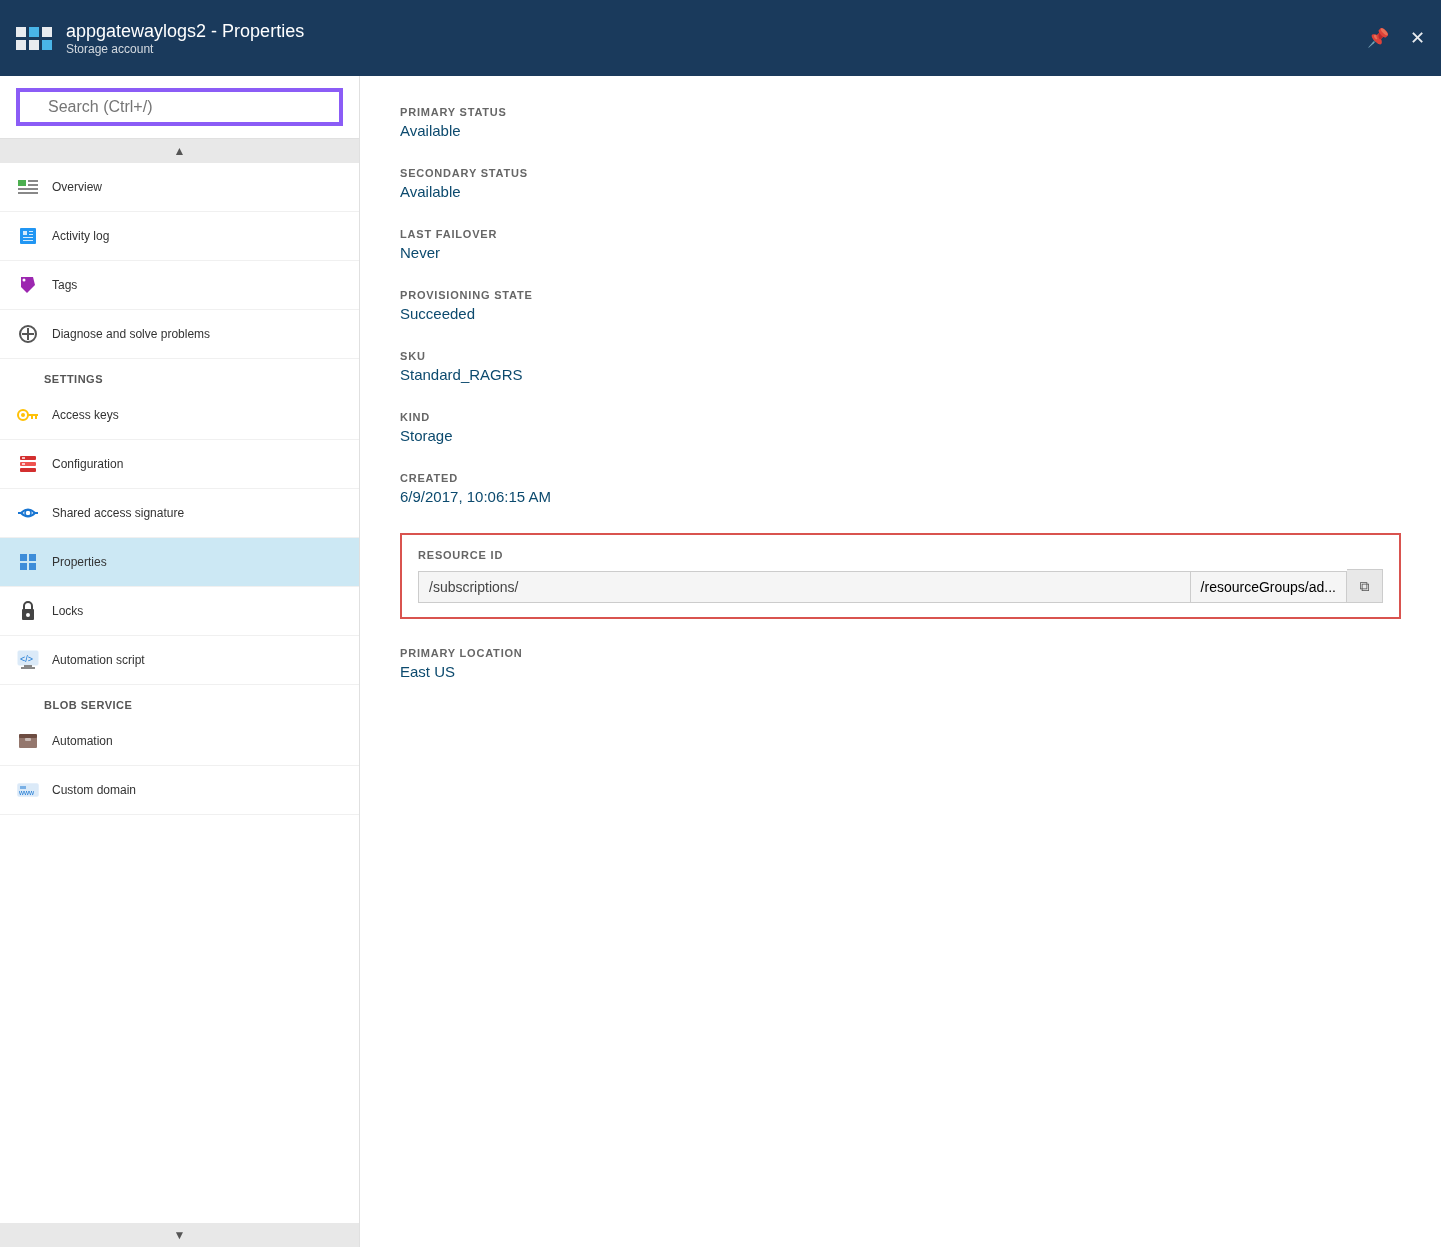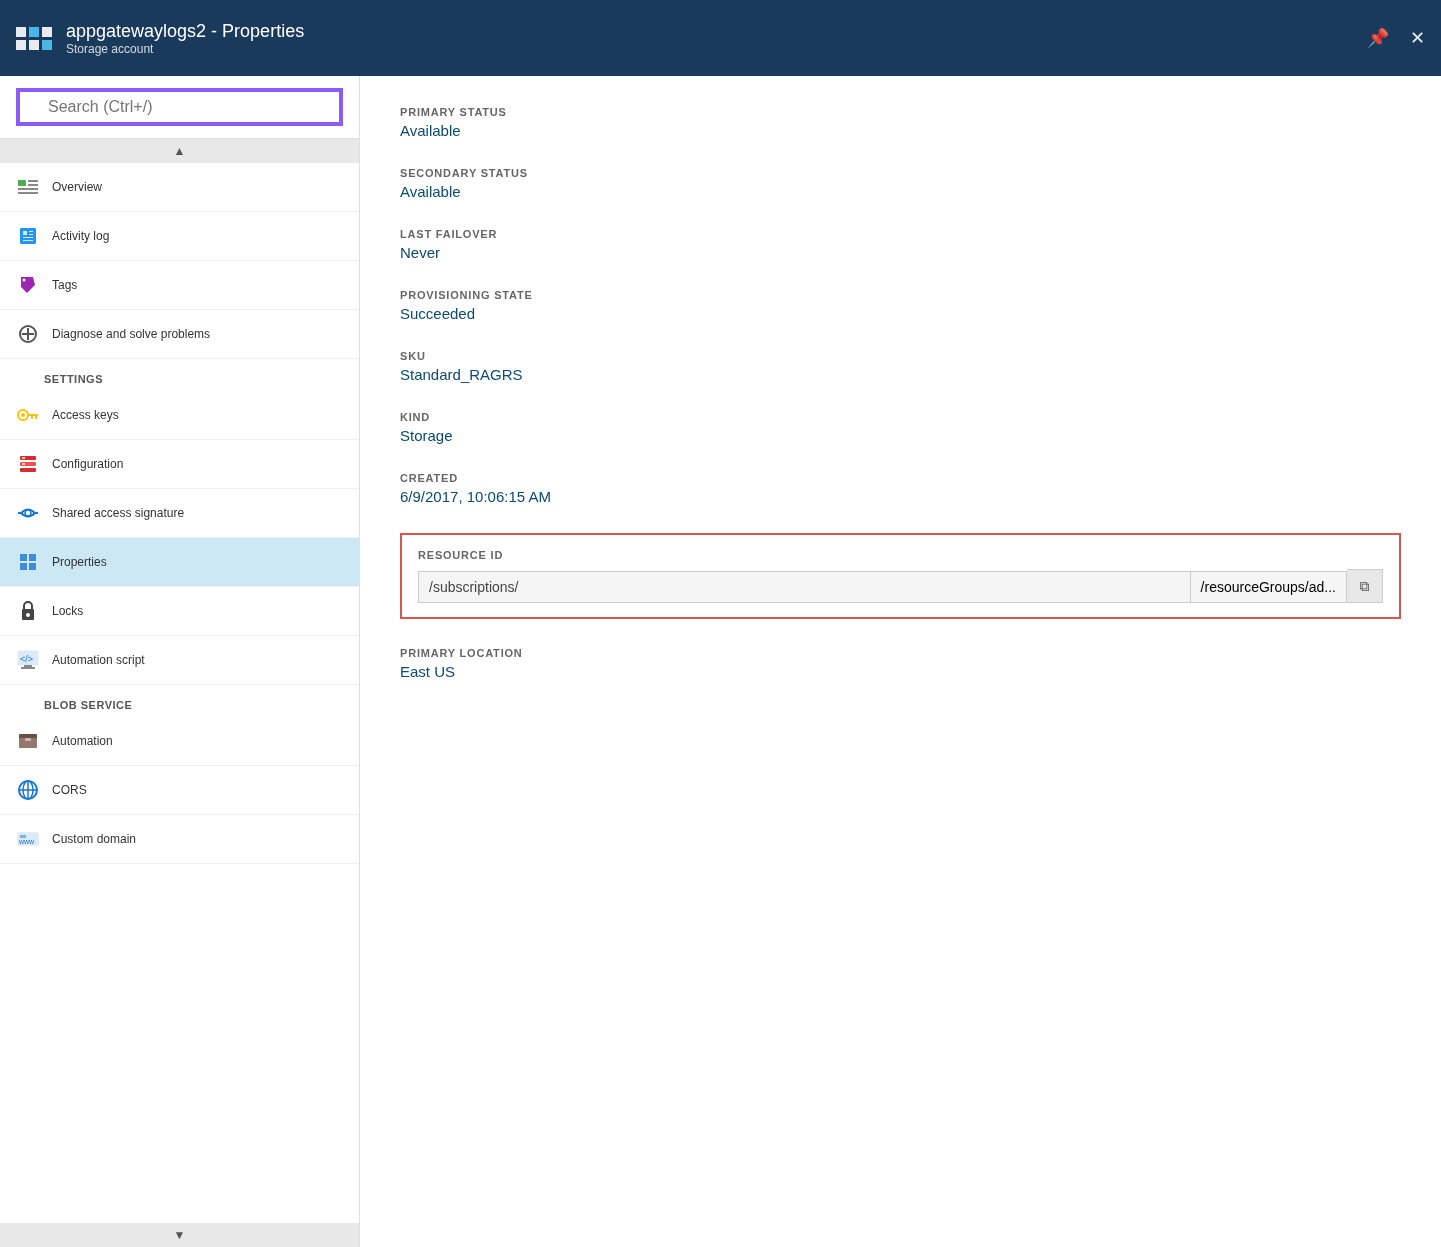--- a/index.html
+++ b/index.html
@@ -362,31 +362,20 @@
         <div class="item-icon">
           <svg width="22" height="18" viewBox="0 0 22 18">
             <rect x="2" y="4" width="18" height="12" rx="1" fill="#795548" opacity="0.8"></rect>
             <rect x="2" y="2" width="18" height="4" rx="1" fill="#6d4c41"></rect>
             <rect x="8" y="6" width="6" height="3" rx="1" fill="white" opacity="0.5"></rect>
           </svg>
         </div>
         <span class="item-label">Automation</span>
       </div>
 
-      <div class="sidebar-item">
-        <div class="item-icon">
-          <svg width="22" height="22" viewBox="0 0 22 22">
-            <circle cx="11" cy="11" r="9" fill="none" stroke="#1976d2" stroke-width="2"></circle>
-            <ellipse cx="11" cy="11" rx="5" ry="9" fill="none" stroke="#1976d2" stroke-width="1.5"></ellipse>
-            <line x1="2" y1="11" x2="20" y2="11" stroke="#1976d2" stroke-width="1.5"></line>
-            <line x1="11" y1="2" x2="11" y2="20" stroke="#1976d2" stroke-width="1.5"></line>
-          </svg>
-        </div>
-        <span class="item-label">CORS</span>
-      </div>
 
       <div class="sidebar-item">
         <div class="item-icon">
           <svg width="22" height="16" viewBox="0 0 22 16">
             <rect x="1" y="2" width="20" height="12" rx="1" fill="#1976d2" opacity="0.15" stroke="#1976d2" stroke-width="1.5"></rect>
             <rect x="3" y="4" width="6" height="3" fill="#1976d2" opacity="0.5"></rect>
             <text x="2" y="13" font-size="7" fill="#1976d2">www</text>
           </svg>
         </div>
         <span class="item-label">Custom domain</span>

